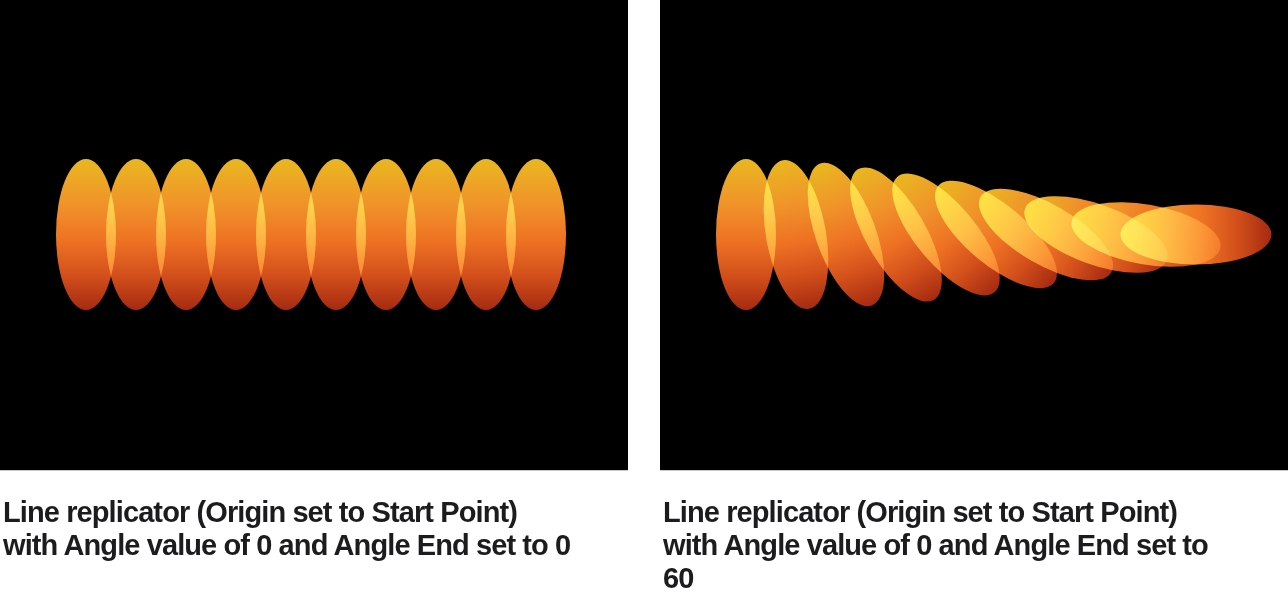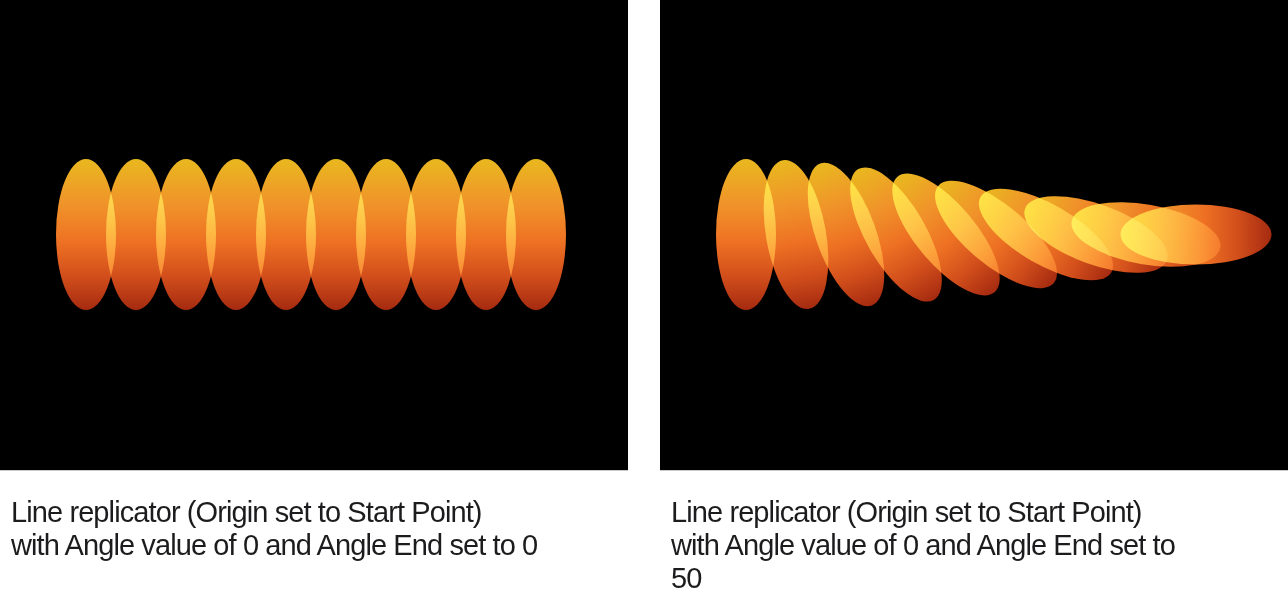--- a/index.html
+++ b/index.html
@@ -34,24 +34,24 @@
     border-bottom: 1px solid #c9c9c9;
     overflow: hidden;
   }
   .replica-ellipse {
     position: absolute;
     border-radius: 50%;
     mix-blend-mode: screen;
   }
   .figure-caption {
     margin-top: 25px;
-    padding-left: 11px;
+    padding-left: 3px;
     font-size: 29px;
     line-height: 33px;
-    font-weight: normal;
+    font-weight: bold;
     letter-spacing: -0.9px;
     color: #1c1c1e;
   }
   .caption-line {
     white-space: nowrap;
   }
 </style>
 </head>
 <body>
 
@@ -86,18 +86,18 @@
           <div class="replica-ellipse" style="width: 60px; height: 151px; left: 256px; top: 158.5px; background: linear-gradient(rgb(233, 184, 31) 0%, rgb(240, 147, 42) 30%, rgb(238, 113, 35) 55%, rgb(209, 78, 27) 78%, rgb(165, 42, 16) 100%); mix-blend-mode: screen; transform: rotate(-40deg);"></div>
           <div class="replica-ellipse" style="width: 60px; height: 151px; left: 306px; top: 158.5px; background: linear-gradient(rgb(233, 184, 31) 0%, rgb(240, 147, 42) 30%, rgb(238, 113, 35) 55%, rgb(209, 78, 27) 78%, rgb(165, 42, 16) 100%); mix-blend-mode: screen; transform: rotate(-50deg);"></div>
           <div class="replica-ellipse" style="width: 60px; height: 151px; left: 356px; top: 158.5px; background: linear-gradient(rgb(233, 184, 31) 0%, rgb(240, 147, 42) 30%, rgb(238, 113, 35) 55%, rgb(209, 78, 27) 78%, rgb(165, 42, 16) 100%); mix-blend-mode: screen; transform: rotate(-60deg);"></div>
           <div class="replica-ellipse" style="width: 60px; height: 151px; left: 406px; top: 158.5px; background: linear-gradient(rgb(233, 184, 31) 0%, rgb(240, 147, 42) 30%, rgb(238, 113, 35) 55%, rgb(209, 78, 27) 78%, rgb(165, 42, 16) 100%); mix-blend-mode: screen; transform: rotate(-70deg);"></div>
           <div class="replica-ellipse" style="width: 60px; height: 151px; left: 456px; top: 158.5px; background: linear-gradient(rgb(233, 184, 31) 0%, rgb(240, 147, 42) 30%, rgb(238, 113, 35) 55%, rgb(209, 78, 27) 78%, rgb(165, 42, 16) 100%); mix-blend-mode: screen; transform: rotate(-80deg);"></div>
           <div class="replica-ellipse" style="width: 60px; height: 151px; left: 506px; top: 158.5px; background: linear-gradient(rgb(233, 184, 31) 0%, rgb(240, 147, 42) 30%, rgb(238, 113, 35) 55%, rgb(209, 78, 27) 78%, rgb(165, 42, 16) 100%); mix-blend-mode: screen; transform: rotate(-90deg);"></div>
         </div>
       <figcaption class="figure-caption">
           <div class="caption-line">Line replicator (Origin set to Start Point)</div>
           <div class="caption-line">with Angle value of 0 and Angle End set to</div>
-          <div class="caption-line">50</div>
+          <div class="caption-line">60</div>
         </figcaption>
     </figure>
 
   </div>
 </div>
 
 </body></html>

